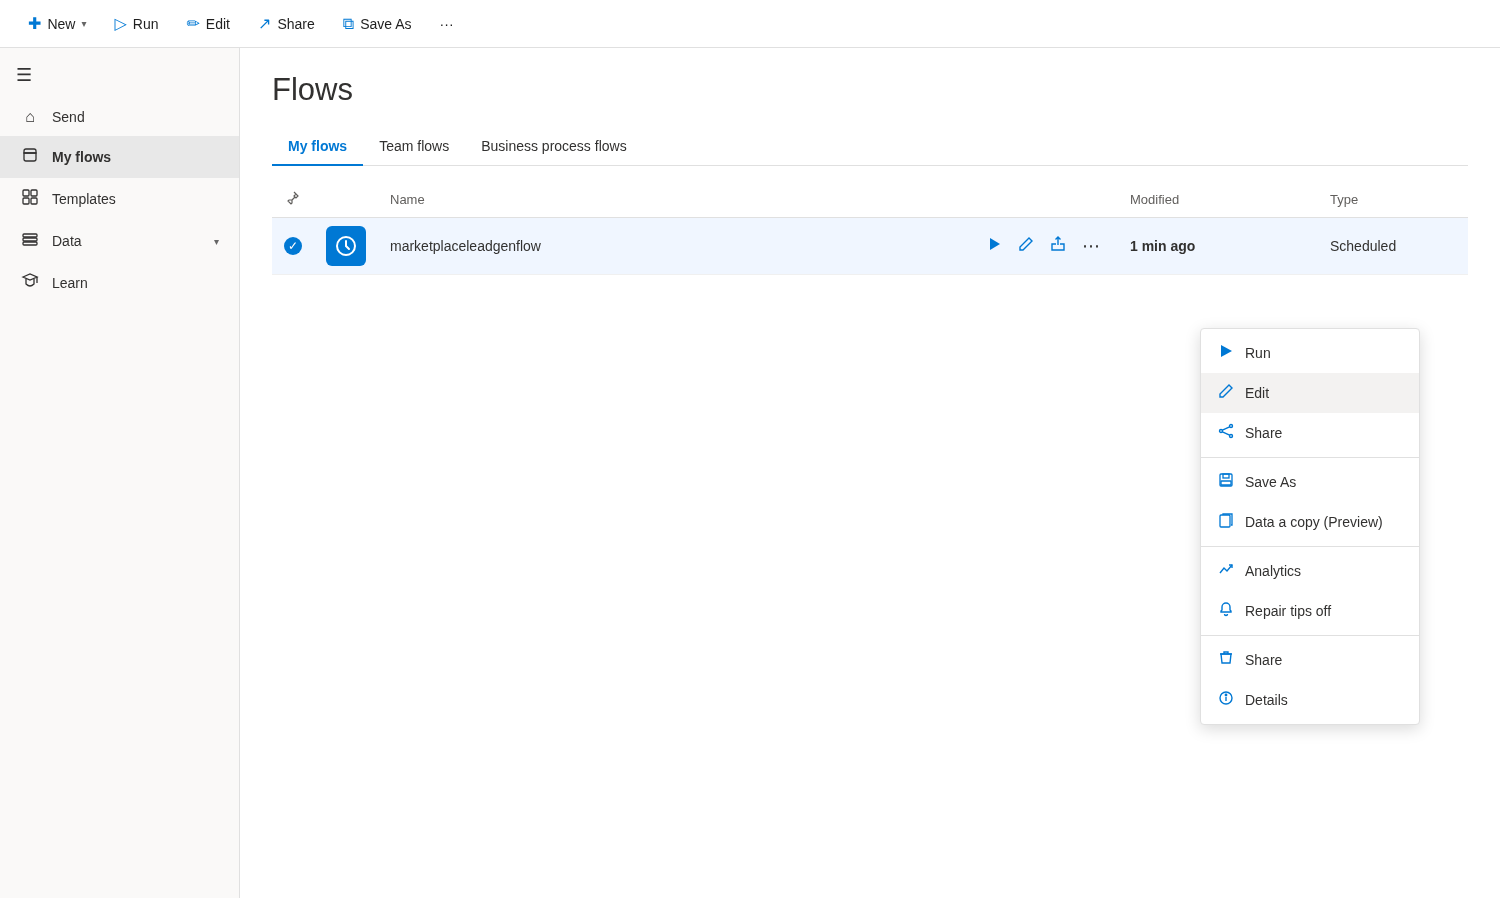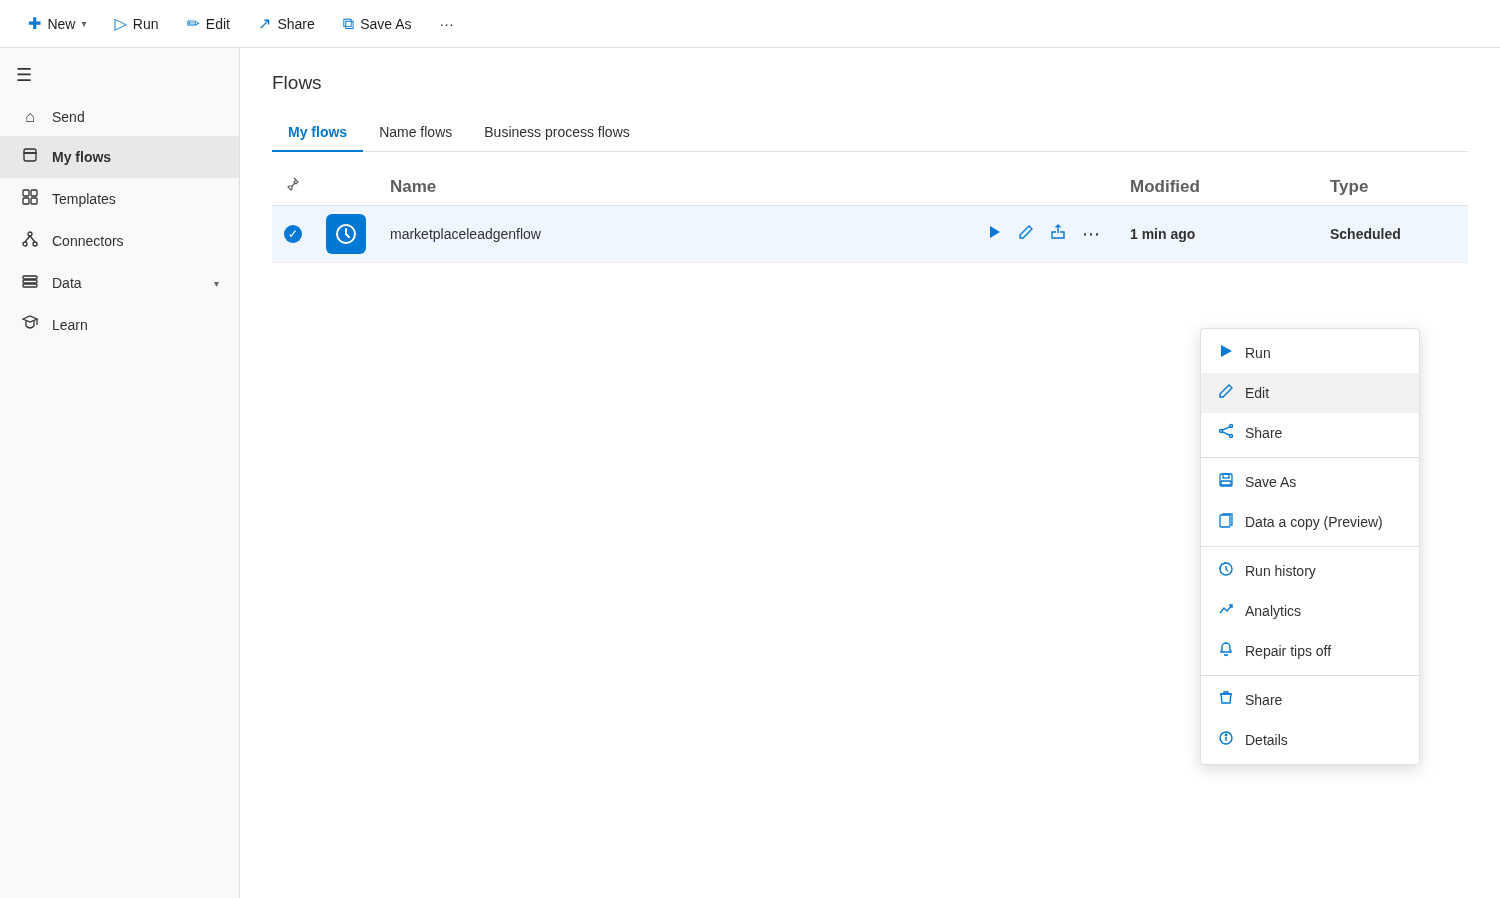--- a/index.html
+++ b/index.html
@@ -75,21 +75,21 @@
     .content {
       flex: 1;
       background: #fff;
       overflow: auto;
       position: relative;
     }
     .content-inner {
       padding: 24px 32px;
     }
     .page-title {
-      font-size: 19px;
+      font-size: 31px;
       font-weight: 400;
       color: #323130;
       margin-bottom: 20px;
     }
 
     
     .tabs {
       display: flex;
       gap: 0;
       border-bottom: 1px solid #e0e0e0;
@@ -106,40 +106,40 @@
     .tab.active {
       color: #0078d4;
       border-bottom: 2px solid #0078d4;
       font-weight: 600;
     }
 
     
     .flows-table { width: 100%; border-collapse: collapse; }
     .flows-table th {
       text-align: left;
-      font-size: 17px;
-      font-weight: 700;
+      font-size: 13px;
+      font-weight: 400;
       color: #605e5c;
       padding: 8px 12px;
       border-bottom: 1px solid #e0e0e0;
     }
     .flows-table td {
       padding: 8px 12px;
       font-size: 14px;
       color: #323130;
       border-bottom: 1px solid #f0f0f0;
     }
     .flows-table tr.selected td { background: #f0f6ff; }
 
     .check-col { width: 40px; }
     .icon-col { width: 60px; }
     .name-col { }
     .actions-col { width: 120px; }
     .modified-col { width: 200px; font-weight: bold; }
-    .type-col { width: 150px; font-weight: bold; }
+    .type-col { width: 150px; }
 
     .flow-checkbox {
       width: 18px; height: 18px;
       border-radius: 50%;
       background: #0078d4;
       display: flex; align-items: center; justify-content: center;
       color: white; font-size: 12px;
     }
     .flow-icon-box {
       width: 40px; height: 40px;
@@ -257,32 +257,20 @@
           <rect x="10" y="2" width="6" height="6" rx="1" stroke="#323130" stroke-width="1.3" fill="none"></rect>
           <rect x="2" y="10" width="6" height="6" rx="1" stroke="#323130" stroke-width="1.3" fill="none"></rect>
           <rect x="10" y="10" width="6" height="6" rx="1" stroke="#323130" stroke-width="1.3" fill="none"></rect>
         </svg>
       </span>
       <span>Templates</span>
     </div>
     <div class="sidebar-item">
       <span class="s-icon">
         <svg width="18" height="18" viewBox="0 0 18 18" fill="none">
-          <circle cx="9" cy="4" r="2" stroke="#323130" stroke-width="1.3" fill="none"></circle>
-          <circle cx="4" cy="14" r="2" stroke="#323130" stroke-width="1.3" fill="none"></circle>
-          <circle cx="14" cy="14" r="2" stroke="#323130" stroke-width="1.3" fill="none"></circle>
-          <line x1="9" y1="6" x2="4" y2="12" stroke="#323130" stroke-width="1.3"></line>
-          <line x1="9" y1="6" x2="14" y2="12" stroke="#323130" stroke-width="1.3"></line>
-        </svg>
-      </span>
-      <span>Connectors</span>
-    </div>
-    <div class="sidebar-item">
-      <span class="s-icon">
-        <svg width="18" height="18" viewBox="0 0 18 18" fill="none">
           <rect x="2" y="4" width="14" height="3" rx="1" stroke="#323130" stroke-width="1.3" fill="none"></rect>
           <rect x="2" y="8" width="14" height="3" rx="1" stroke="#323130" stroke-width="1.3" fill="none"></rect>
           <rect x="2" y="12" width="14" height="3" rx="1" stroke="#323130" stroke-width="1.3" fill="none"></rect>
         </svg>
       </span>
       <span>Data</span>
       <span class="sidebar-item-chevron">▾</span>
     </div>
     <div class="sidebar-item">
       <span class="s-icon">
@@ -295,21 +283,21 @@
       <span>Learn</span>
     </div>
   </div>
 
   <div class="content">
     <div class="content-inner">
       <h1 class="page-title">Flows</h1>
 
       <div class="tabs">
         <div class="tab active">My flows</div>
-        <div class="tab">Name flows</div>
+        <div class="tab">Team flows</div>
         <div class="tab">Business process flows</div>
       </div>
 
       <table class="flows-table">
         <thead>
           <tr>
             <th class="check-col">
               <span style="font-size:14px;color:#605e5c;">
                 <svg width="16" height="16" viewBox="0 0 16 16" fill="none">
                   <path d="M10 2l4 4-2 2-1-1-3 3v3l-1 1-3-3 1-1h3l3-3-1-1 2-2z" stroke="#605e5c" stroke-width="1.2" fill="none"></path>
@@ -411,30 +399,20 @@
             <rect x="2" y="3" width="10" height="12" rx="1"></rect>
             <path d="M5 3V2h9v11h-1"></path>
           </svg>
         </span>
         <span>Data a copy (Preview)</span>
       </div>
       <div class="ctx-divider"></div>
       <div class="ctx-item">
         <span class="ctx-icon">
           <svg width="16" height="16" viewBox="0 0 16 16" fill="none" stroke="#0078d4" stroke-width="1.4">
-            <circle cx="8" cy="8" r="6"></circle>
-            <path d="M8 5v3l2 2"></path>
-            <path d="M2 8 Q2 2 8 2" stroke-dasharray="2"></path>
-          </svg>
-        </span>
-        <span>Run history</span>
-      </div>
-      <div class="ctx-item">
-        <span class="ctx-icon">
-          <svg width="16" height="16" viewBox="0 0 16 16" fill="none" stroke="#0078d4" stroke-width="1.4">
             <polyline points="2,12 6,7 9,10 14,4"></polyline>
             <polyline points="11,4 14,4 14,7"></polyline>
           </svg>
         </span>
         <span>Analytics</span>
       </div>
       <div class="ctx-item">
         <span class="ctx-icon">
           <svg width="16" height="16" viewBox="0 0 16 16" fill="none" stroke="#0078d4" stroke-width="1.4">
             <path d="M8 2a4 4 0 0 1 4 4v3l1 1v1H3v-1l1-1V6a4 4 0 0 1 4-4z"></path>

